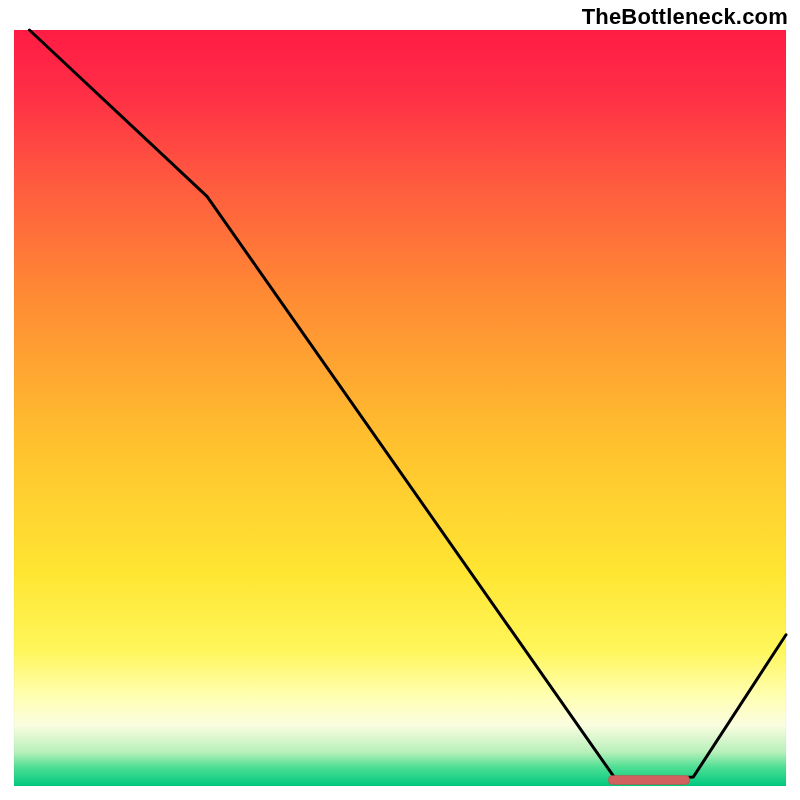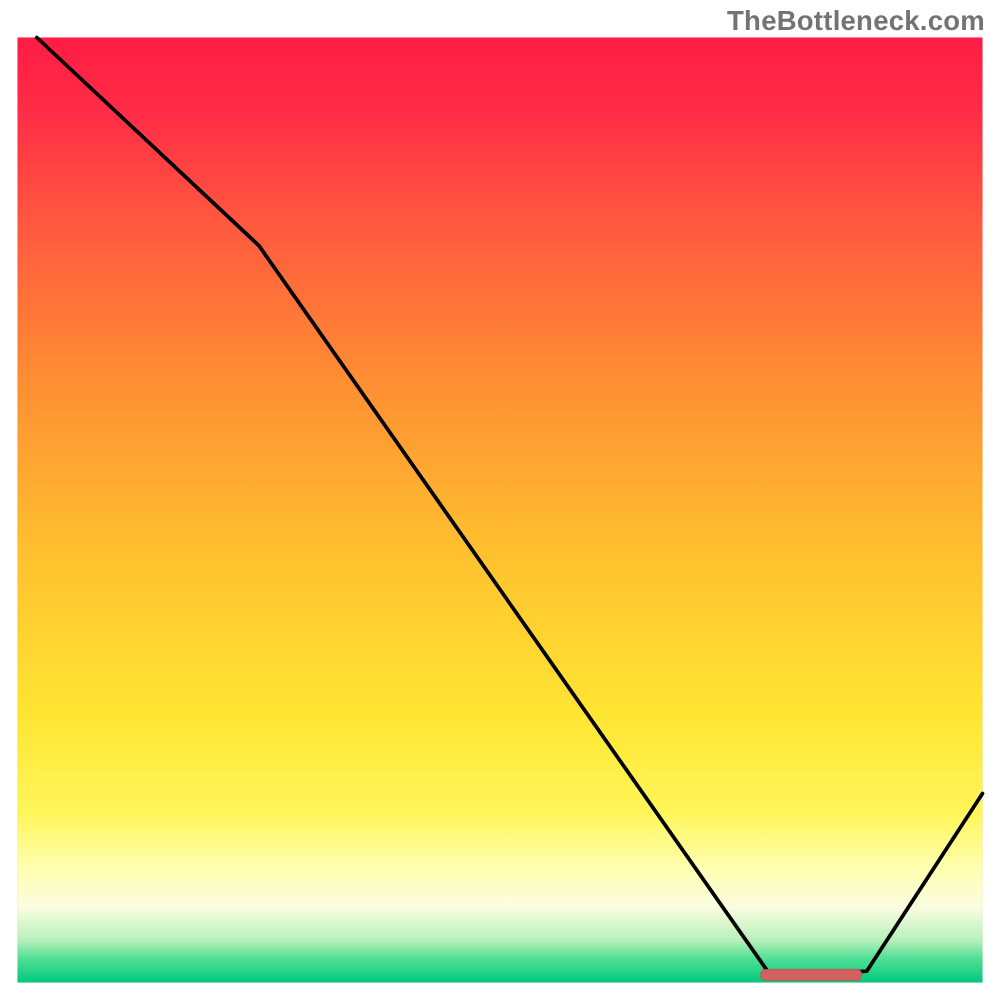--- a/index.html
+++ b/index.html
@@ -14,21 +14,21 @@
     position: relative;
     width: 800px;
     height: 800px;
   }
   .watermark {
     position: absolute;
     top: 4px;
     right: 12px;
     font-family: Arial, Helvetica, sans-serif;
     font-size: 22px;
-    color: #737373;
+    color: #000000;
     font-weight: 600;
     letter-spacing: 0.2px;
     user-select: none;
   }
   svg.chart {
     position: absolute;
     left: 0;
     top: 0;
     width: 800px;
     height: 800px;

